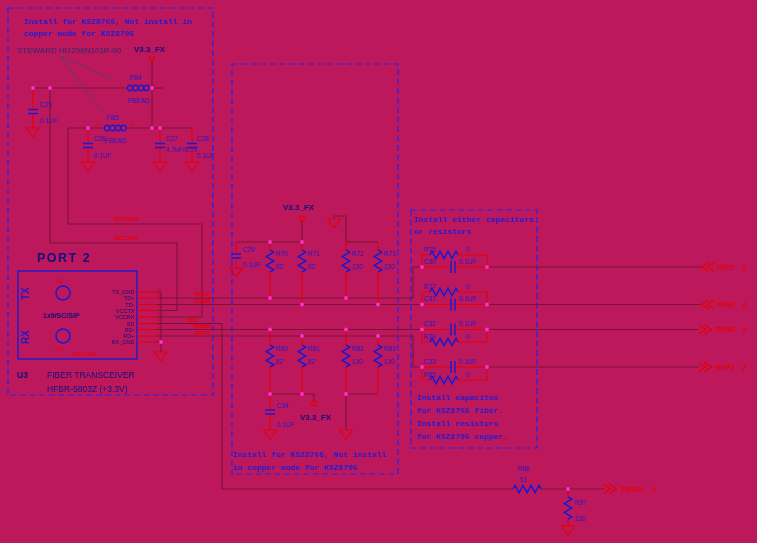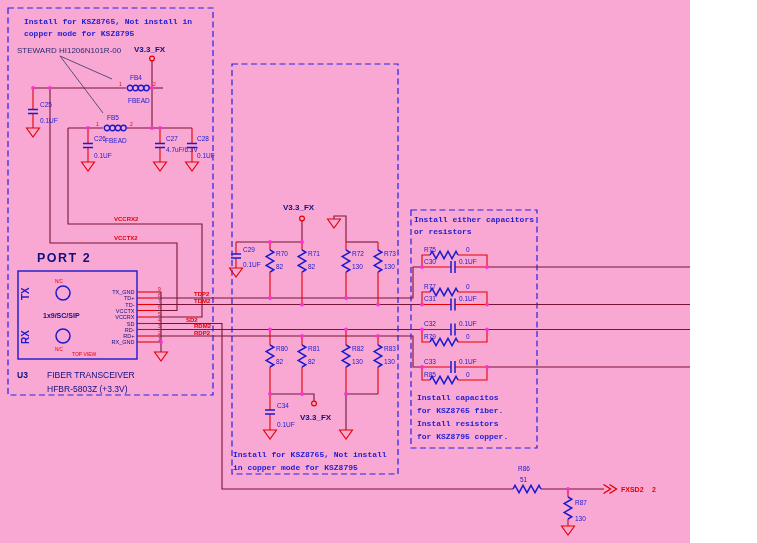--- a/index.html
+++ b/index.html
@@ -1,16 +1,16 @@
 <!DOCTYPE html>
 <html><head>
 <meta charset="utf-8">
 <style>
   html,body{margin:0;padding:0;background:#ffffff;}
-  #canvas{position:relative;width:690px;height:543px;background:#f9a8d4;overflow:hidden;
+  #canvas{position:relative;width:757px;height:543px;background:#be185d;overflow:hidden;
           font-family:"Liberation Sans",sans-serif;}
   svg text{user-select:none;}
   
   .w   {stroke:#781437;stroke-width:1.1;fill:none;}
   .rl  {stroke:#e60000;stroke-width:1.1;fill:none;}
   .ldr {stroke:#45456e;stroke-width:0.9;fill:none;}
   
   .cm  {stroke:#1a1ace;stroke-width:1.5;fill:none;}
   .sym-coil{stroke:#1a1ace;stroke-width:1.4;fill:none;}
   .sym-gnd {stroke:#e60000;stroke-width:1.1;fill:none;}

